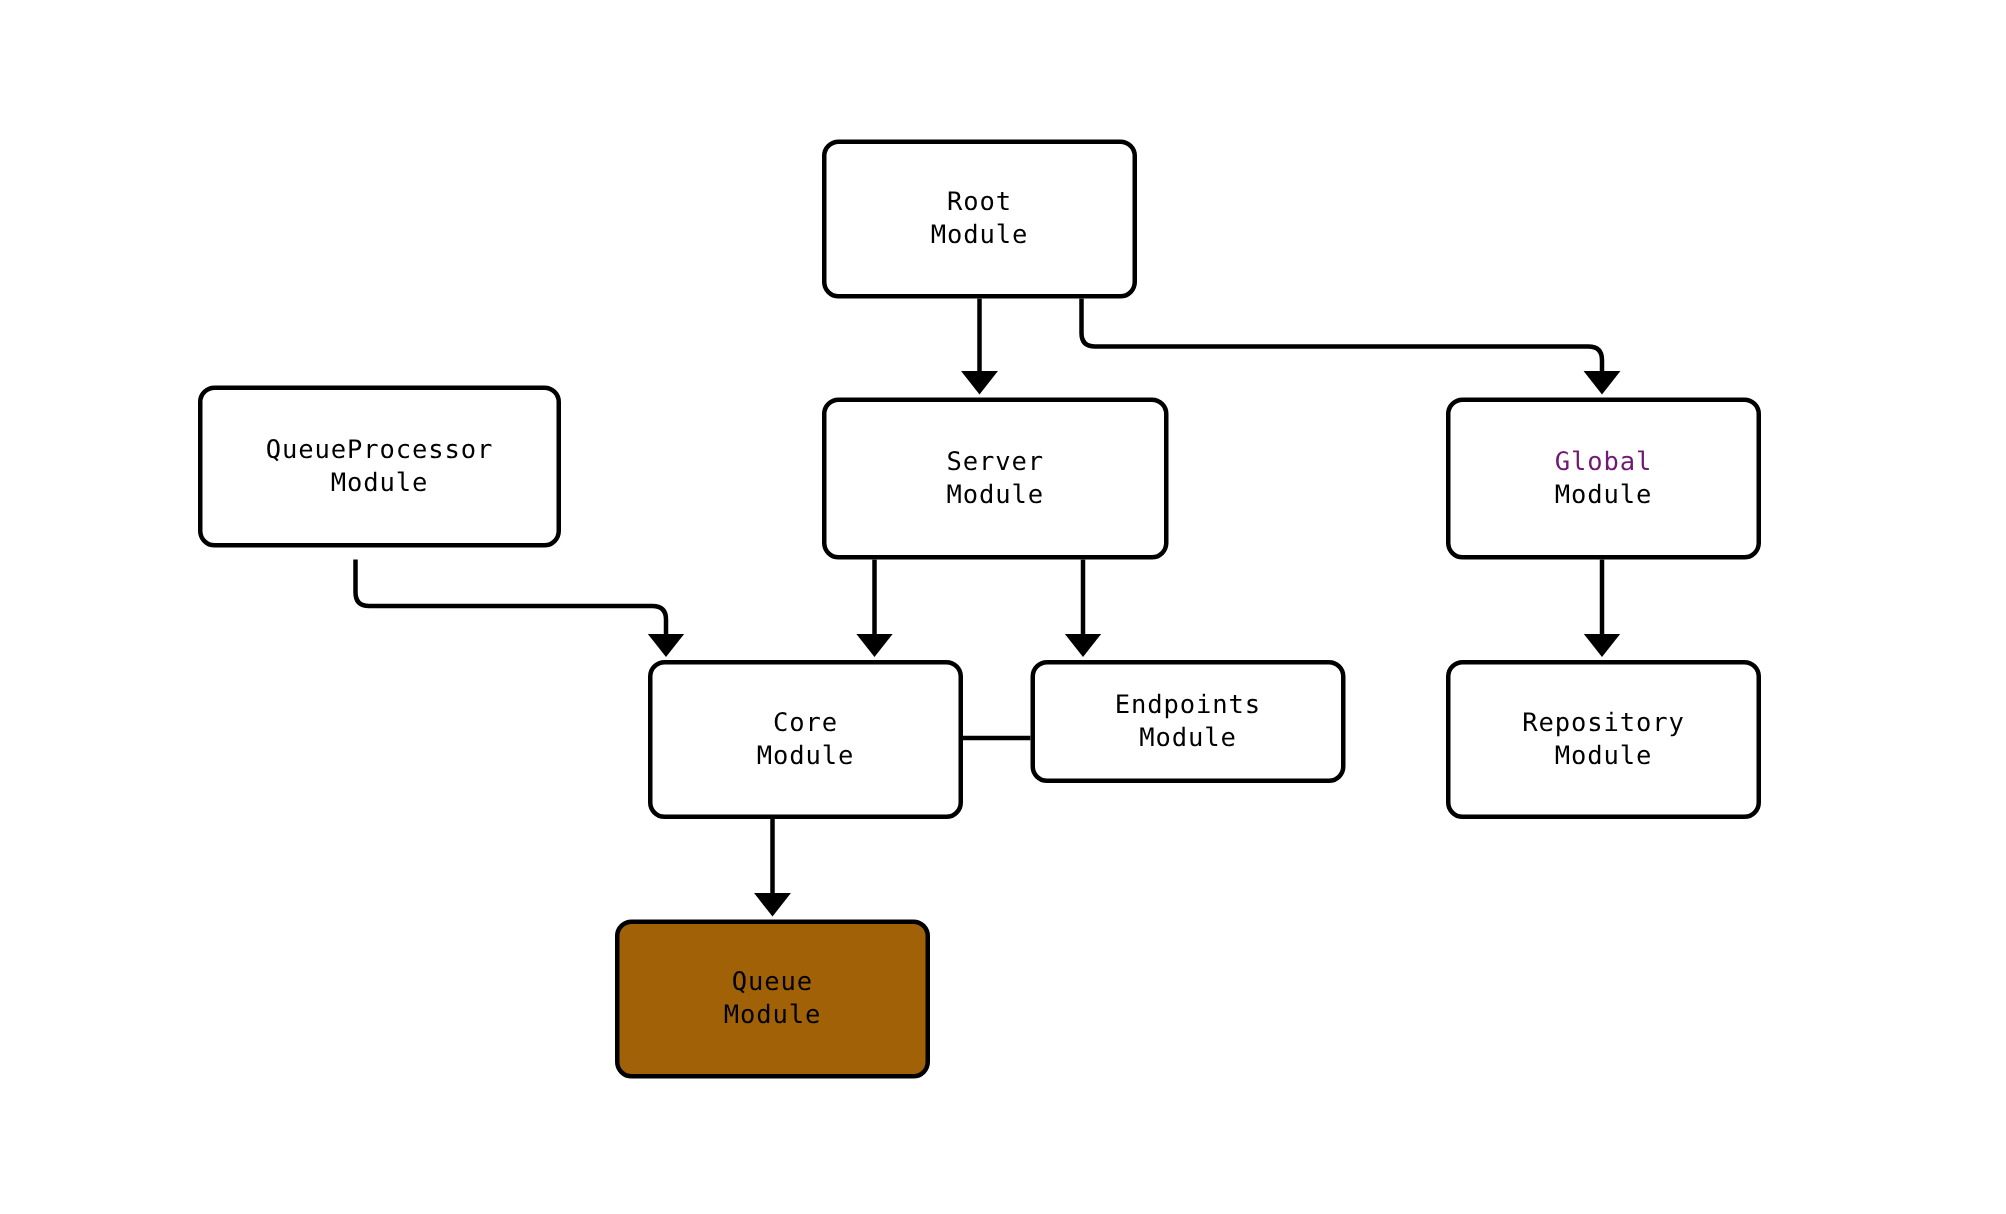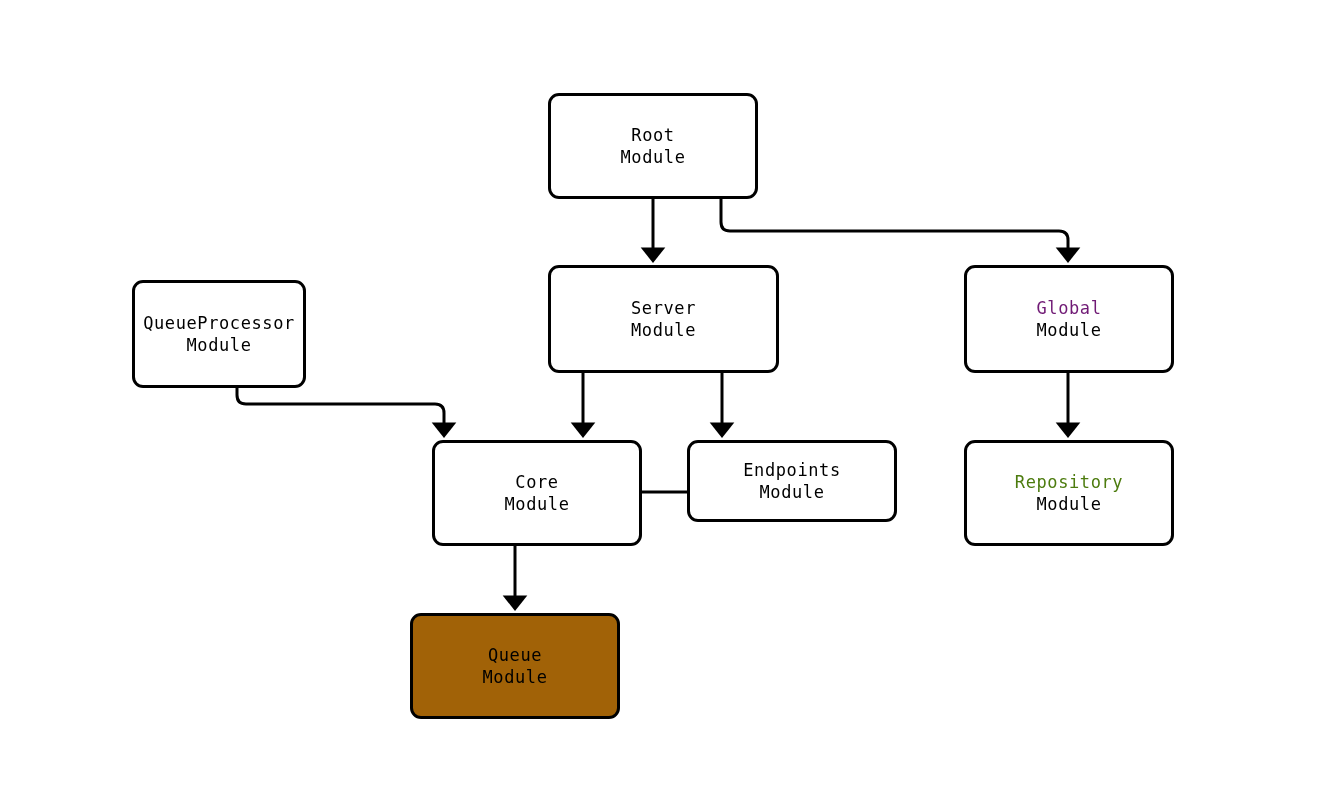--- a/index.html
+++ b/index.html
@@ -68,42 +68,42 @@
         <path d="M 1068 373 L 1068 426" marker-end="url(#arrowhead)"></path>
         <path d="M 515 546 L 515 599" marker-end="url(#arrowhead)"></path>
       </g>
   </svg>
 
   <div id="node-layer">
       <div class="node" style="left: 548px; top: 93px; width: 210px; height: 106px; border-color: rgb(0, 0, 0); background: rgb(255, 255, 255);">
         <div class="node-label-line" style="color: rgb(0, 0, 0);">Root</div>
         <div class="node-label-line" style="color: rgb(0, 0, 0);">Module</div>
       </div>
-      <div class="node" style="left: 132px; top: 280px; width: 174px; height: 108px; border-color: rgb(0, 0, 0); background: rgb(255, 255, 255);">
+      <div class="node" style="left: 132px; top: 257px; width: 242px; height: 108px; border-color: rgb(0, 0, 0); background: rgb(255, 255, 255);">
         <div class="node-label-line" style="color: rgb(0, 0, 0);">QueueProcessor</div>
         <div class="node-label-line" style="color: rgb(0, 0, 0);">Module</div>
       </div>
       <div class="node" style="left: 548px; top: 265px; width: 231px; height: 108px; border-color: rgb(0, 0, 0); background: rgb(255, 255, 255);">
         <div class="node-label-line" style="color: rgb(0, 0, 0);">Server</div>
         <div class="node-label-line" style="color: rgb(0, 0, 0);">Module</div>
       </div>
       <div class="node" style="left: 964px; top: 265px; width: 210px; height: 108px; border-color: rgb(0, 0, 0); background: rgb(255, 255, 255);">
         <div class="node-label-line" style="color: #701a75;">Global</div>
         <div class="node-label-line" style="color: rgb(0, 0, 0);">Module</div>
       </div>
       <div class="node" style="left: 410px; top: 440px; width: 210px; height: 106px; border-color: rgb(0, 0, 0); background: rgb(255, 255, 255); margin-left: 22px;">
         <div class="node-label-line" style="color: rgb(0, 0, 0);">Core</div>
         <div class="node-label-line" style="color: rgb(0, 0, 0);">Module</div>
       </div>
       <div class="node" style="left: 687px; top: 440px; width: 210px; height: 82px; border-color: rgb(0, 0, 0); background: rgb(255, 255, 255);">
         <div class="node-label-line" style="color: rgb(0, 0, 0);">Endpoints</div>
         <div class="node-label-line" style="color: rgb(0, 0, 0);">Module</div>
       </div>
       <div class="node" style="left: 964px; top: 440px; width: 210px; height: 106px; border-color: rgb(0, 0, 0); background: rgb(255, 255, 255);">
-        <div class="node-label-line" style="color: #4d7c0f;">Repository</div>
+        <div class="node-label-line" style="color: #000000;">Repository</div>
         <div class="node-label-line" style="color: rgb(0, 0, 0);">Module</div>
       </div>
       <div class="node" style="left: 410px; top: 613px; width: 210px; height: 106px; border-color: rgb(0, 0, 0); background: #a16207;">
         <div class="node-label-line" style="color: rgb(0, 0, 0);">Queue</div>
         <div class="node-label-line" style="color: rgb(0, 0, 0);">Module</div>
       </div>
     </div>
 
 </div>
 

